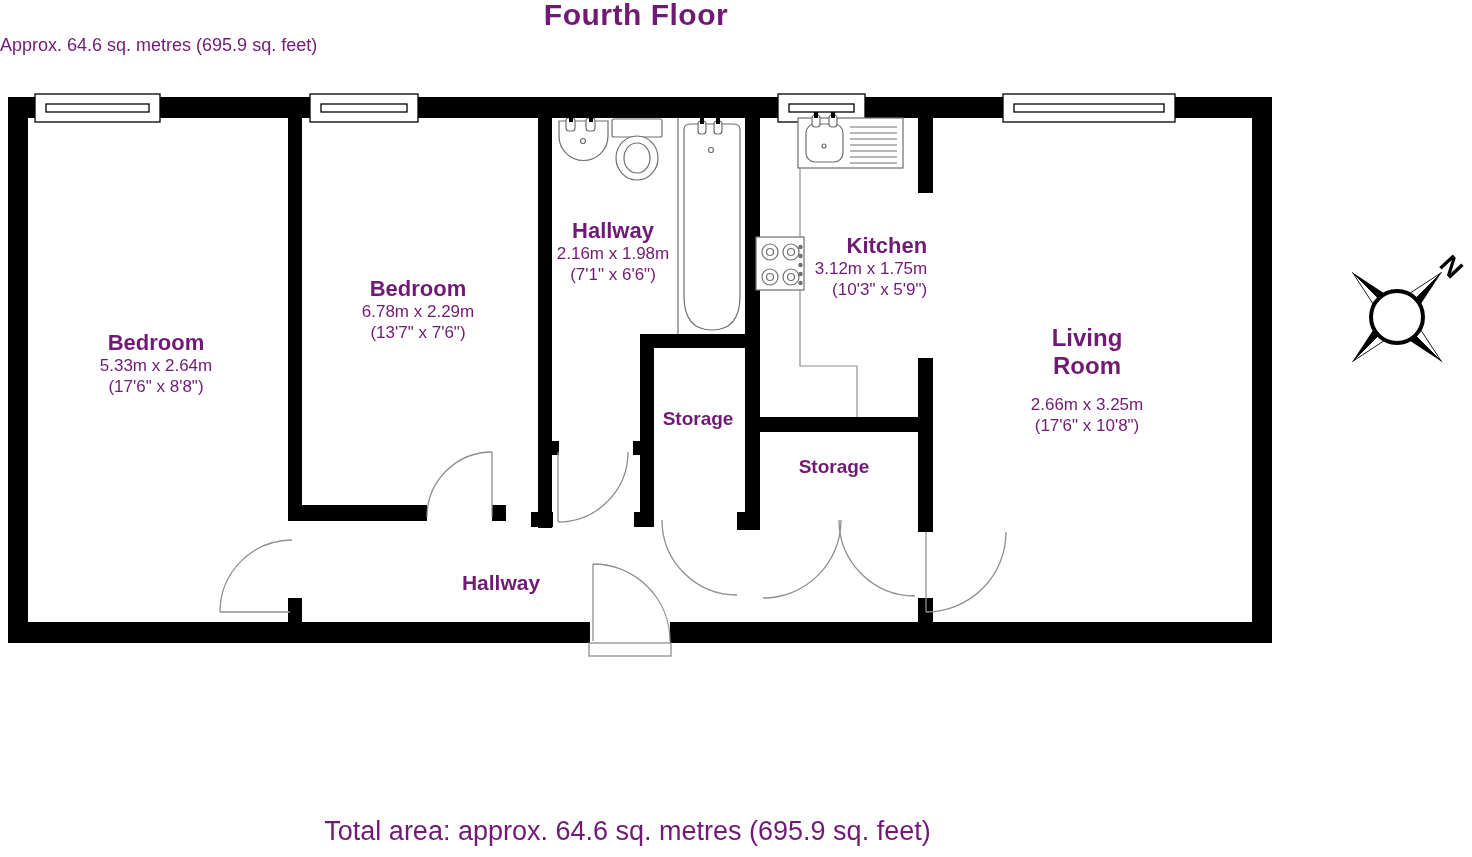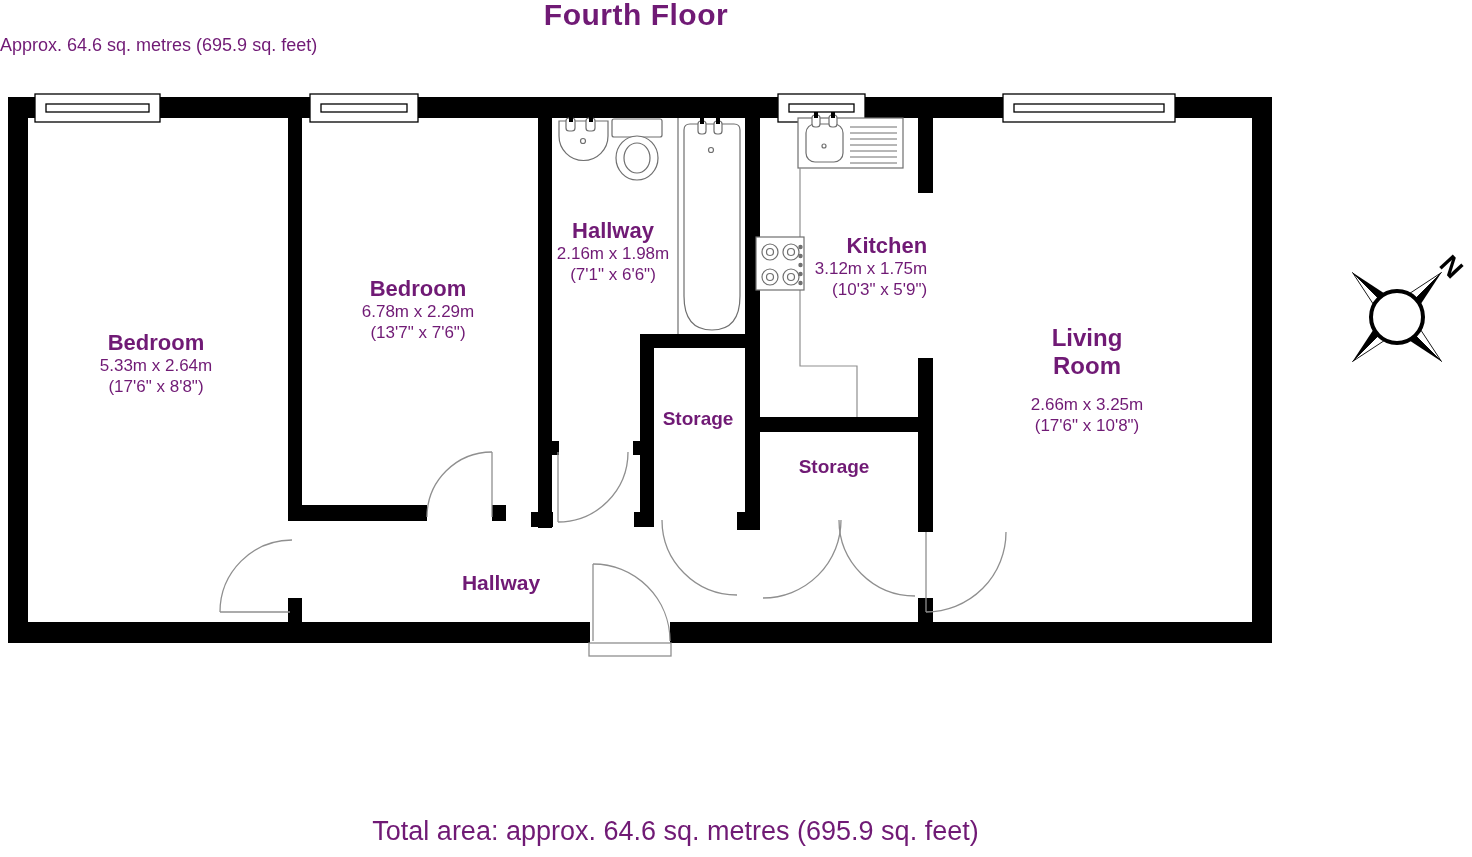--- a/index.html
+++ b/index.html
@@ -12,21 +12,20 @@
     position:absolute; top:-2px; left:0; width:1272px; text-align:center;
     font-size:30px; font-weight:bold; letter-spacing:0.5px;
   }
   .subtitle {
     position:absolute; top:35px; left:0; width:1272px; text-align:left;
     font-size:18px;
   }
   .footer {
     position:absolute; top:816px; left:0; width:1255px; text-align:center;
     font-size:27px;
-    padding-left:48px;
   }
   .room-label {
     position:absolute; transform:translateX(-50%);
     text-align:center; white-space:nowrap; line-height:1.18;
   }
   .room-name  { font-size:22px; font-weight:bold; }
   .room-name.big { font-size:24px; white-space:normal; width:120px; margin:16px auto; line-height:1.15; }
   .room-name.small { font-size:19px; }
   .room-name.mid { font-size:21px; }
   .room-dim   { font-size:17px; line-height:1.22; }

